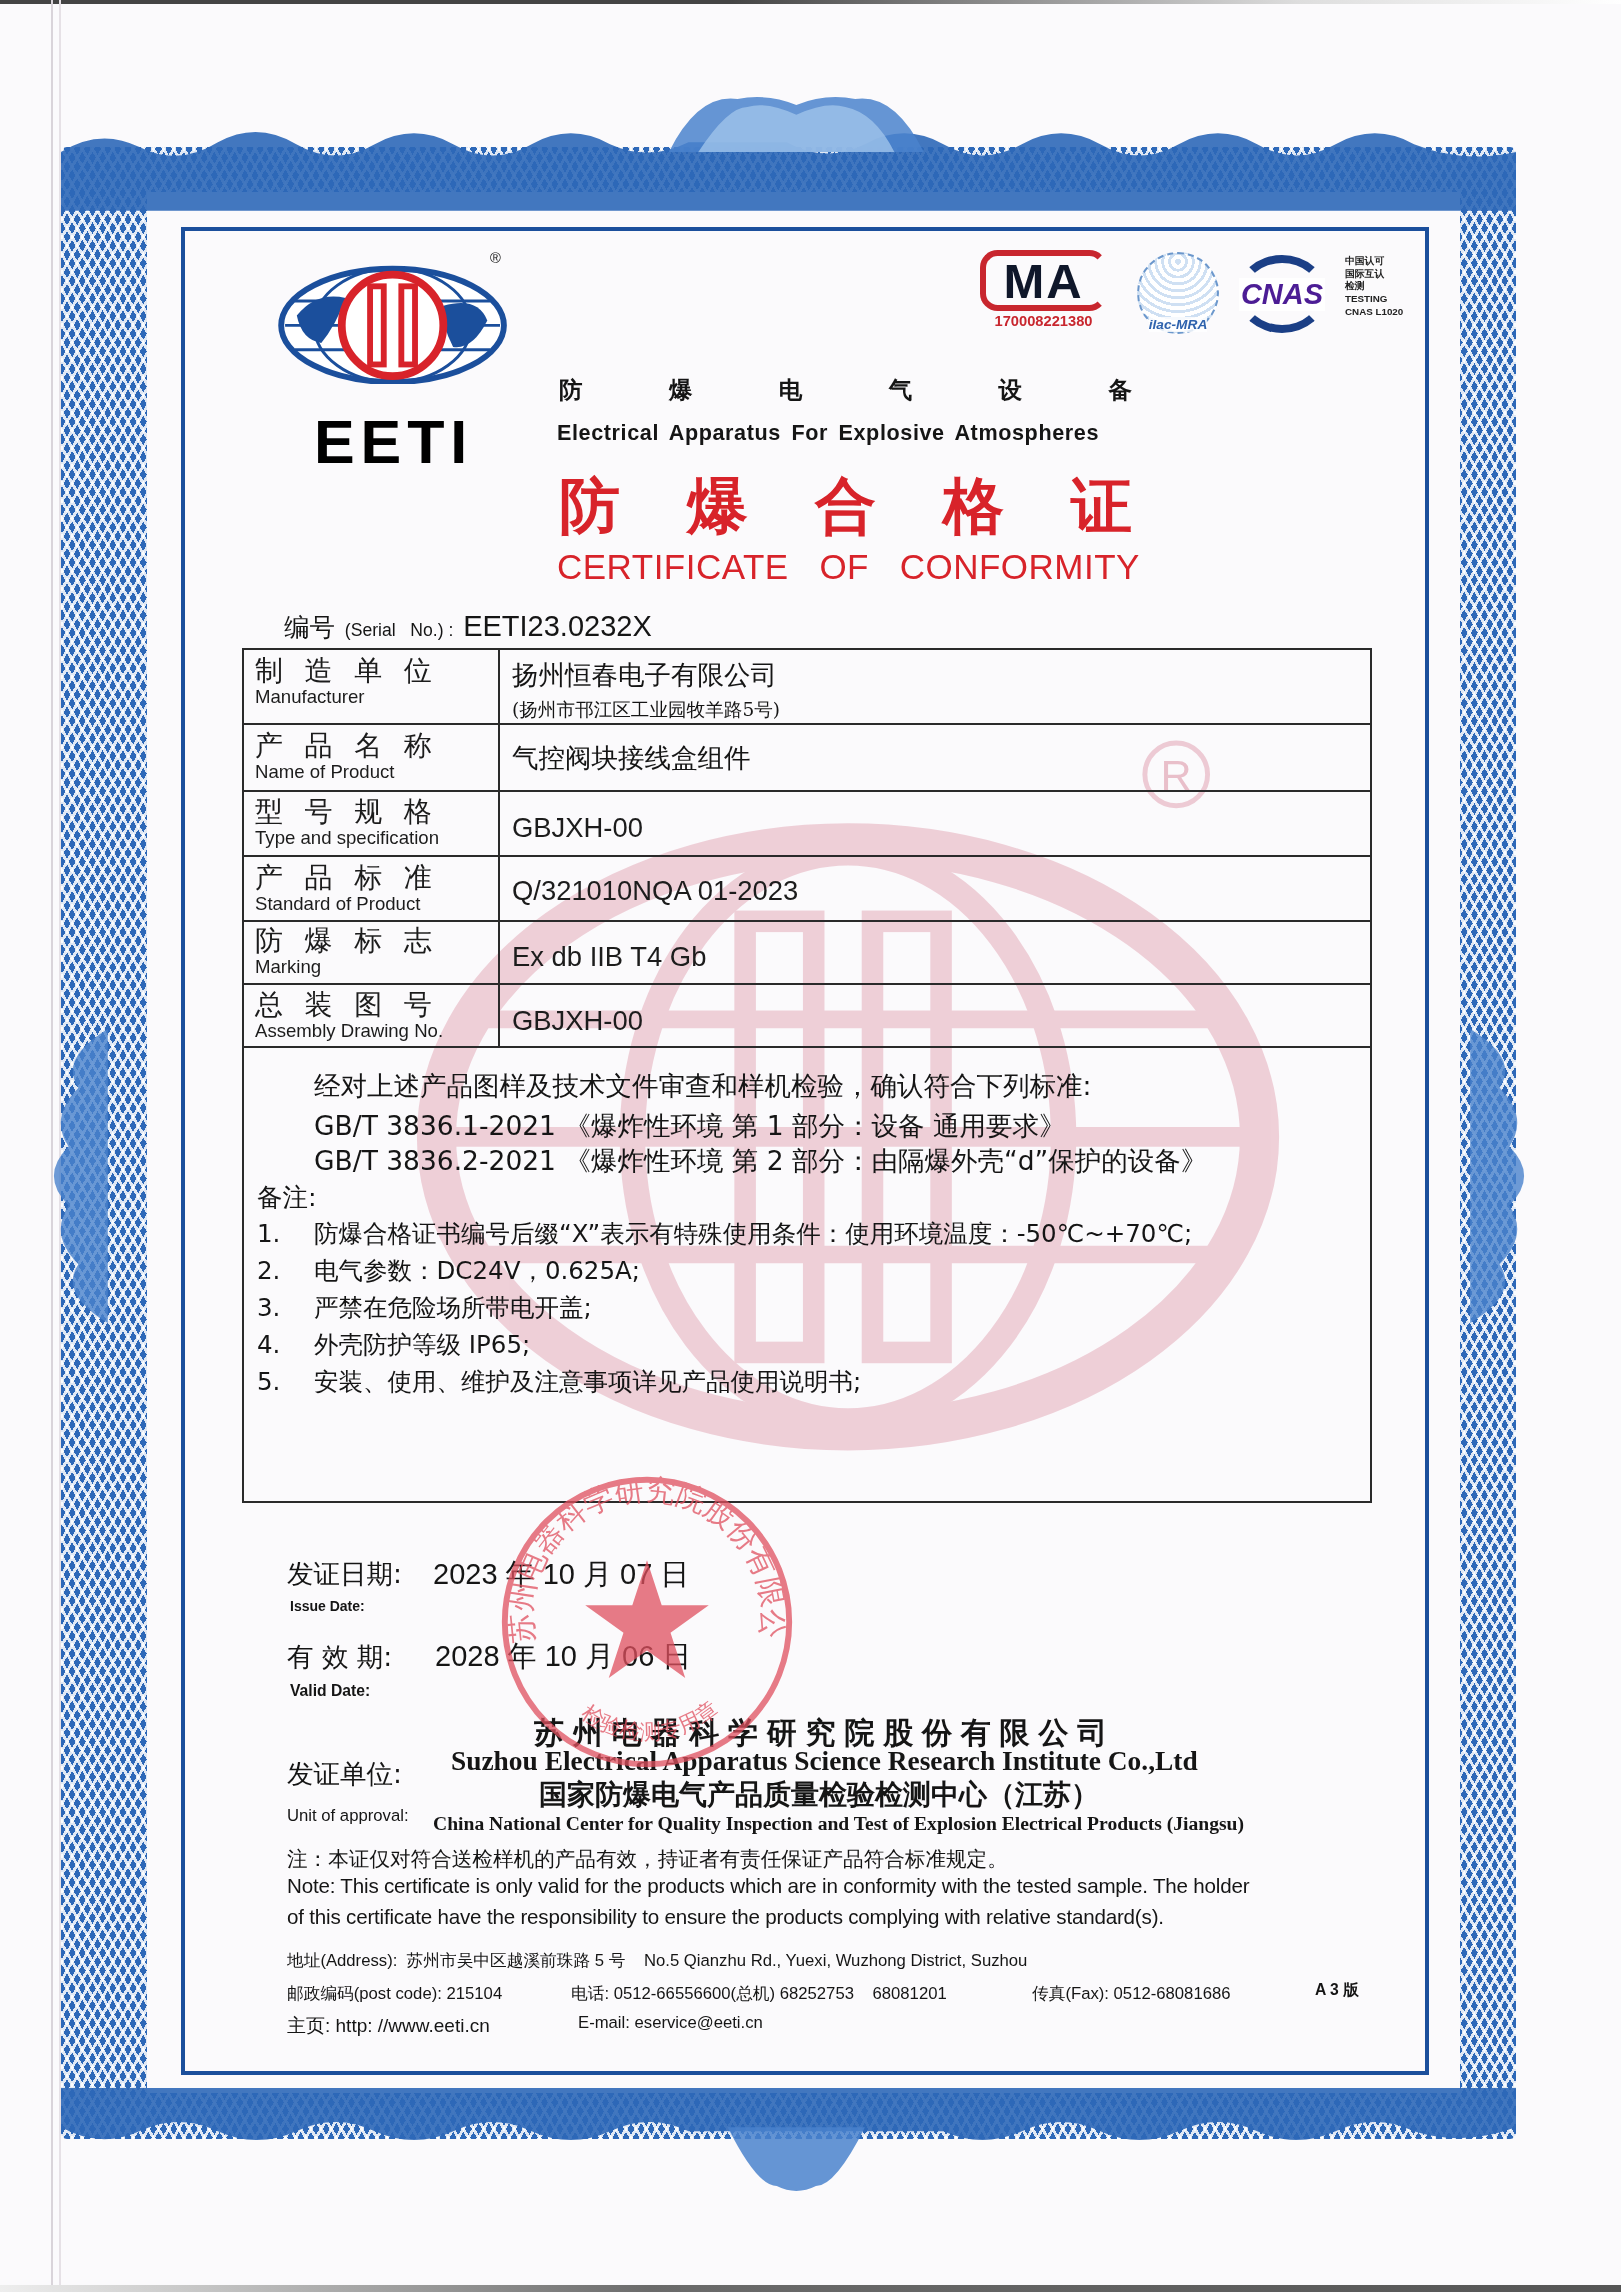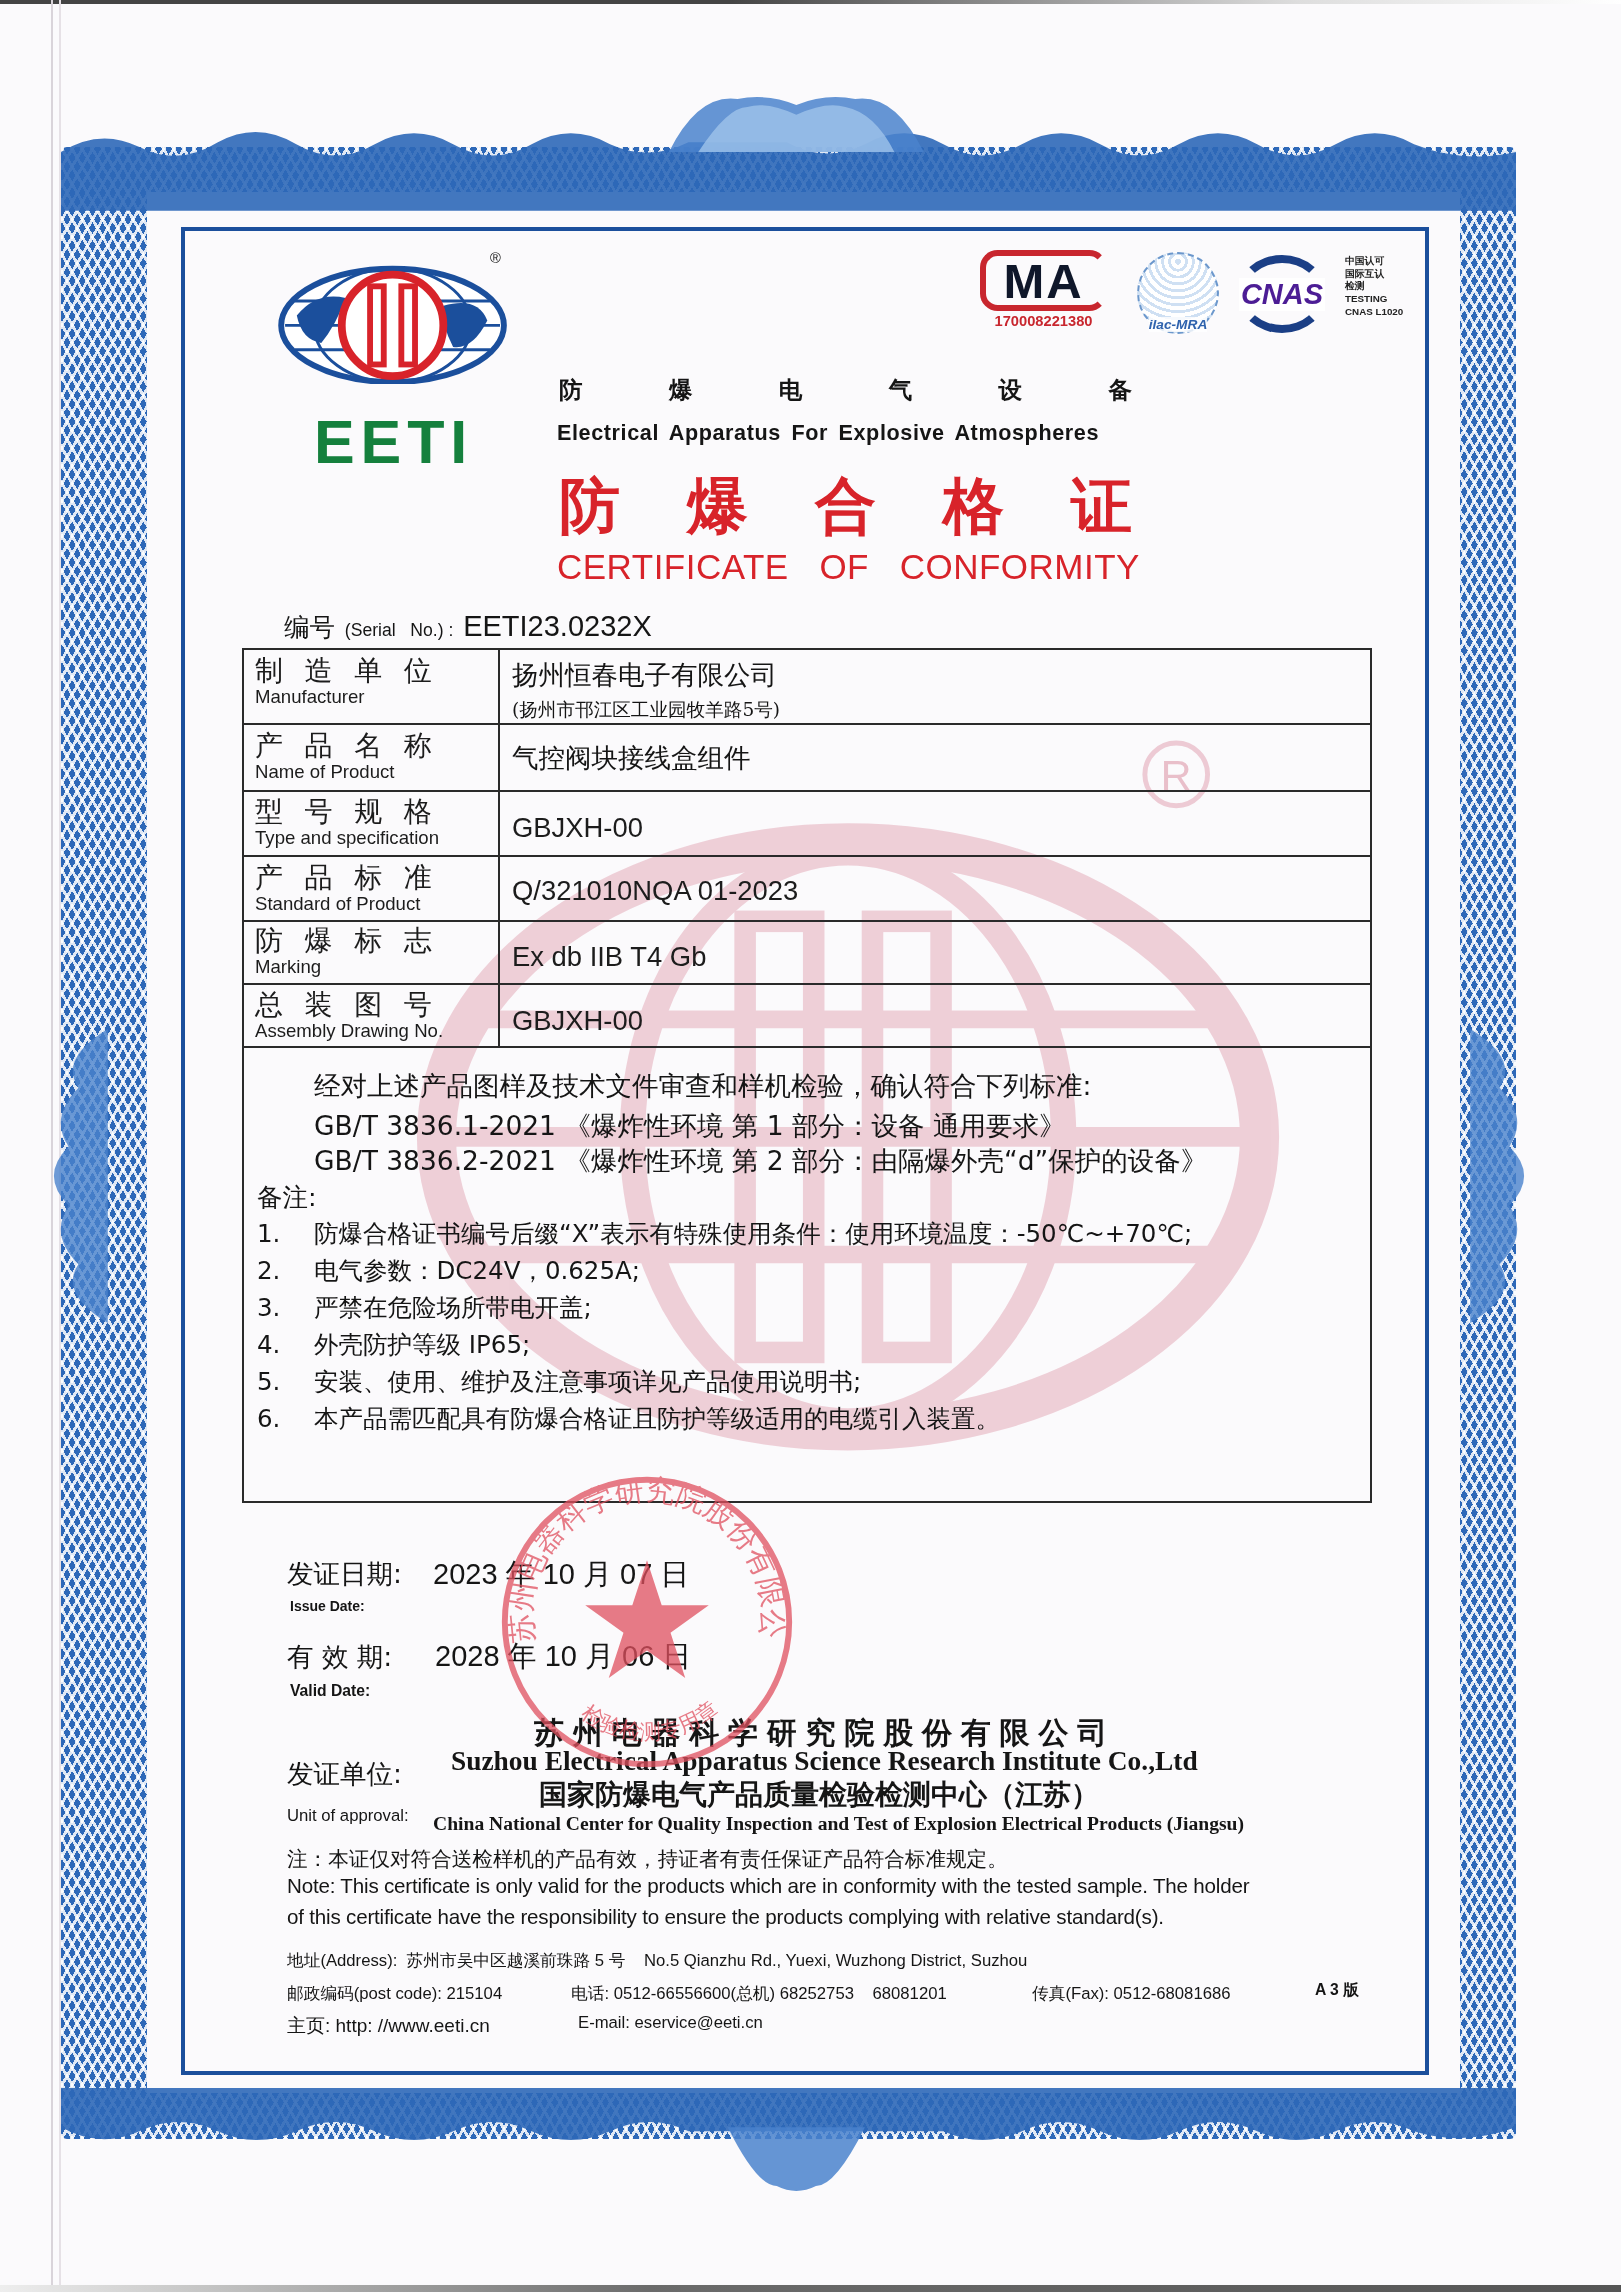--- a/index.html
+++ b/index.html
@@ -80,21 +80,21 @@
     <line x1="18" y1="45" x2="218" y2="45"></line>
     <line x1="18" y1="95" x2="218" y2="95"></line>
   </g>
   <path d="M20,60 Q40,35 70,42 Q60,70 45,88 Q25,85 20,60 Z" fill="#1b4f9c"></path>
   <path d="M170,50 Q205,40 215,65 Q200,95 180,92 Q168,70 170,50 Z" fill="#1b4f9c"></path>
   <circle cx="118" cy="70" r="52" fill="#fff" stroke="#d8232a" stroke-width="8"></circle>
   <rect x="95" y="30" width="14" height="80" fill="none" stroke="#d8232a" stroke-width="6"></rect>
   <rect x="127" y="30" width="14" height="80" fill="none" stroke="#d8232a" stroke-width="6"></rect>
 </svg>
 <div class="abs" style="left:490px;top:250px;font-size:14.7px;">®</div>
-<div class="abs" style="left:314px;top:407px;font-size:61px;font-weight:bold;letter-spacing:5.9px;color:#15803d;">EETI</div>
+<div class="abs" style="left:314px;top:407px;font-size:61px;font-weight:bold;letter-spacing:5.9px;color:#000000;">EETI</div>
 
 <div class="abs cn-sub" style="left:559px;top:374px;width:573px;display:flex;justify-content:space-between;font-size:23.5px;font-weight:bold;font-family:'DejaVu Sans',sans-serif;">
   <span>防</span>
   <span>爆</span>
   <span>电</span>
   <span>气</span>
   <span>设</span>
   <span>备</span>
 </div>
 <div class="abs" style="left:557px;top:420px;font-size:21.6px;font-weight:bold;letter-spacing:0.6px;word-spacing:3.9px;">Electrical Apparatus For Explosive Atmospheres</div>
@@ -187,21 +187,20 @@
   <div class="abs" style="left:314px;top:1108px;font-size:26.5px;font-family:'DejaVu Sans',sans-serif;white-space:pre;">GB/T 3836.1-2021 《爆炸性环境 第 1 部分：设备 通用要求》</div>
   <div class="abs" style="left:314px;top:1143px;font-size:26.5px;font-family:'DejaVu Sans',sans-serif;white-space:pre;">GB/T 3836.2-2021 《爆炸性环境 第 2 部分：由隔爆外壳“d”保护的设备》</div>
   <div class="abs" style="left:257px;top:1180px;font-size:25.5px;font-family:'DejaVu Sans',sans-serif;">备注:</div>
 
   <div class="abs" style="left:257px;top:1215px;font-size:24.5px;font-family:'DejaVu Sans',sans-serif;line-height:37px;">
     <div><span style="display:inline-block;width:57px;">1.</span><span>防爆合格证书编号后缀“X”表示有特殊使用条件：使用环境温度：-50℃~+70℃;</span></div>
     <div><span style="display:inline-block;width:57px;">2.</span><span>电气参数：DC24V，0.625A;</span></div>
     <div><span style="display:inline-block;width:57px;">3.</span><span>严禁在危险场所带电开盖;</span></div>
     <div><span style="display:inline-block;width:57px;">4.</span><span>外壳防护等级 IP65;</span></div>
     <div><span style="display:inline-block;width:57px;">5.</span><span>安装、使用、维护及注意事项详见产品使用说明书;</span></div>
-    <div><span style="display:inline-block;width:57px;">6.</span><span>本产品需匹配具有防爆合格证且防护等级适用的电缆引入装置。</span></div>
   </div>
 </div>
 
 <div class="abs" style="left:287px;top:1556px;font-size:26.5px;font-family:'DejaVu Sans',sans-serif;">发证日期:</div>
 <div class="abs" style="left:433px;top:1555px;font-size:29px;white-space:pre;">2023 年 10 月 07 日</div>
 <div class="abs" style="left:290px;top:1598px;font-size:14px;font-weight:bold;">Issue Date:</div>
 <div class="abs" style="left:287px;top:1639px;font-size:26.5px;font-family:'DejaVu Sans',sans-serif;white-space:pre;">有 效 期:</div>
 <div class="abs" style="left:435px;top:1637px;font-size:29px;white-space:pre;">2028 年 10 月 06 日</div>
 <div class="abs" style="left:290px;top:1682px;font-size:15.7px;font-weight:bold;">Valid Date:</div>
 

